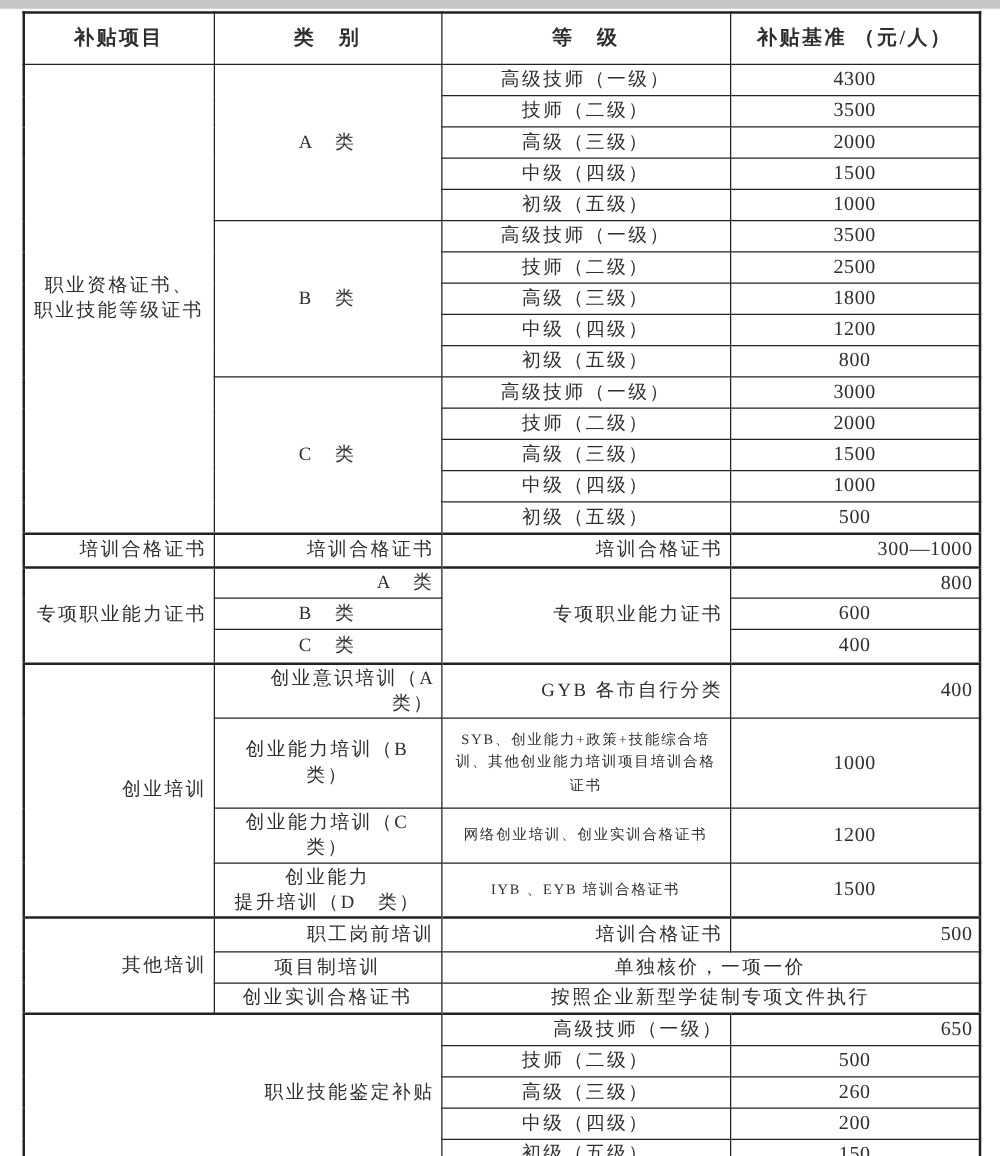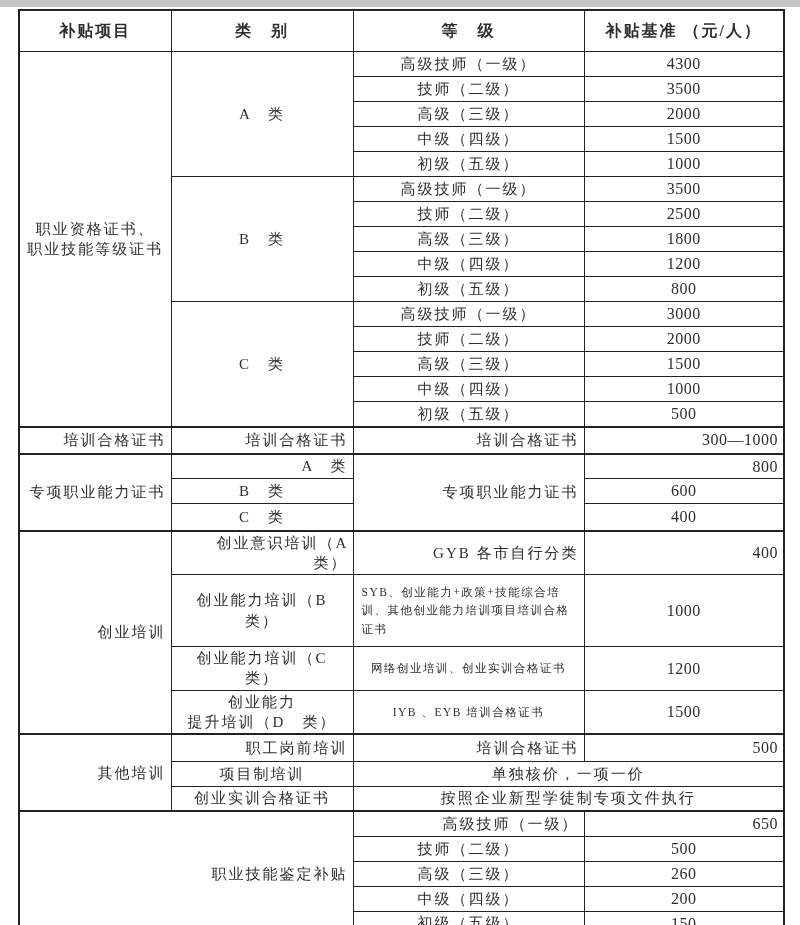--- a/index.html
+++ b/index.html
@@ -50,21 +50,21 @@
     font-size: 16px;
     letter-spacing: 0.5px;
     margin-left: 29px;
   }
   .subsidy-table td.small {
     font-size: 11.5px;
     letter-spacing: 1.5px;
     line-height: 1.6;
   }
   .subsidy-table td.left {
-    text-align: left;
+    text-align: center;
     padding: 3px 8px;
   }
   .subsidy-table tr.sec td {
     border-top: 2px solid var(--border);
     text-align: right;
   }
 </style>
 </head>
 <body>
 

